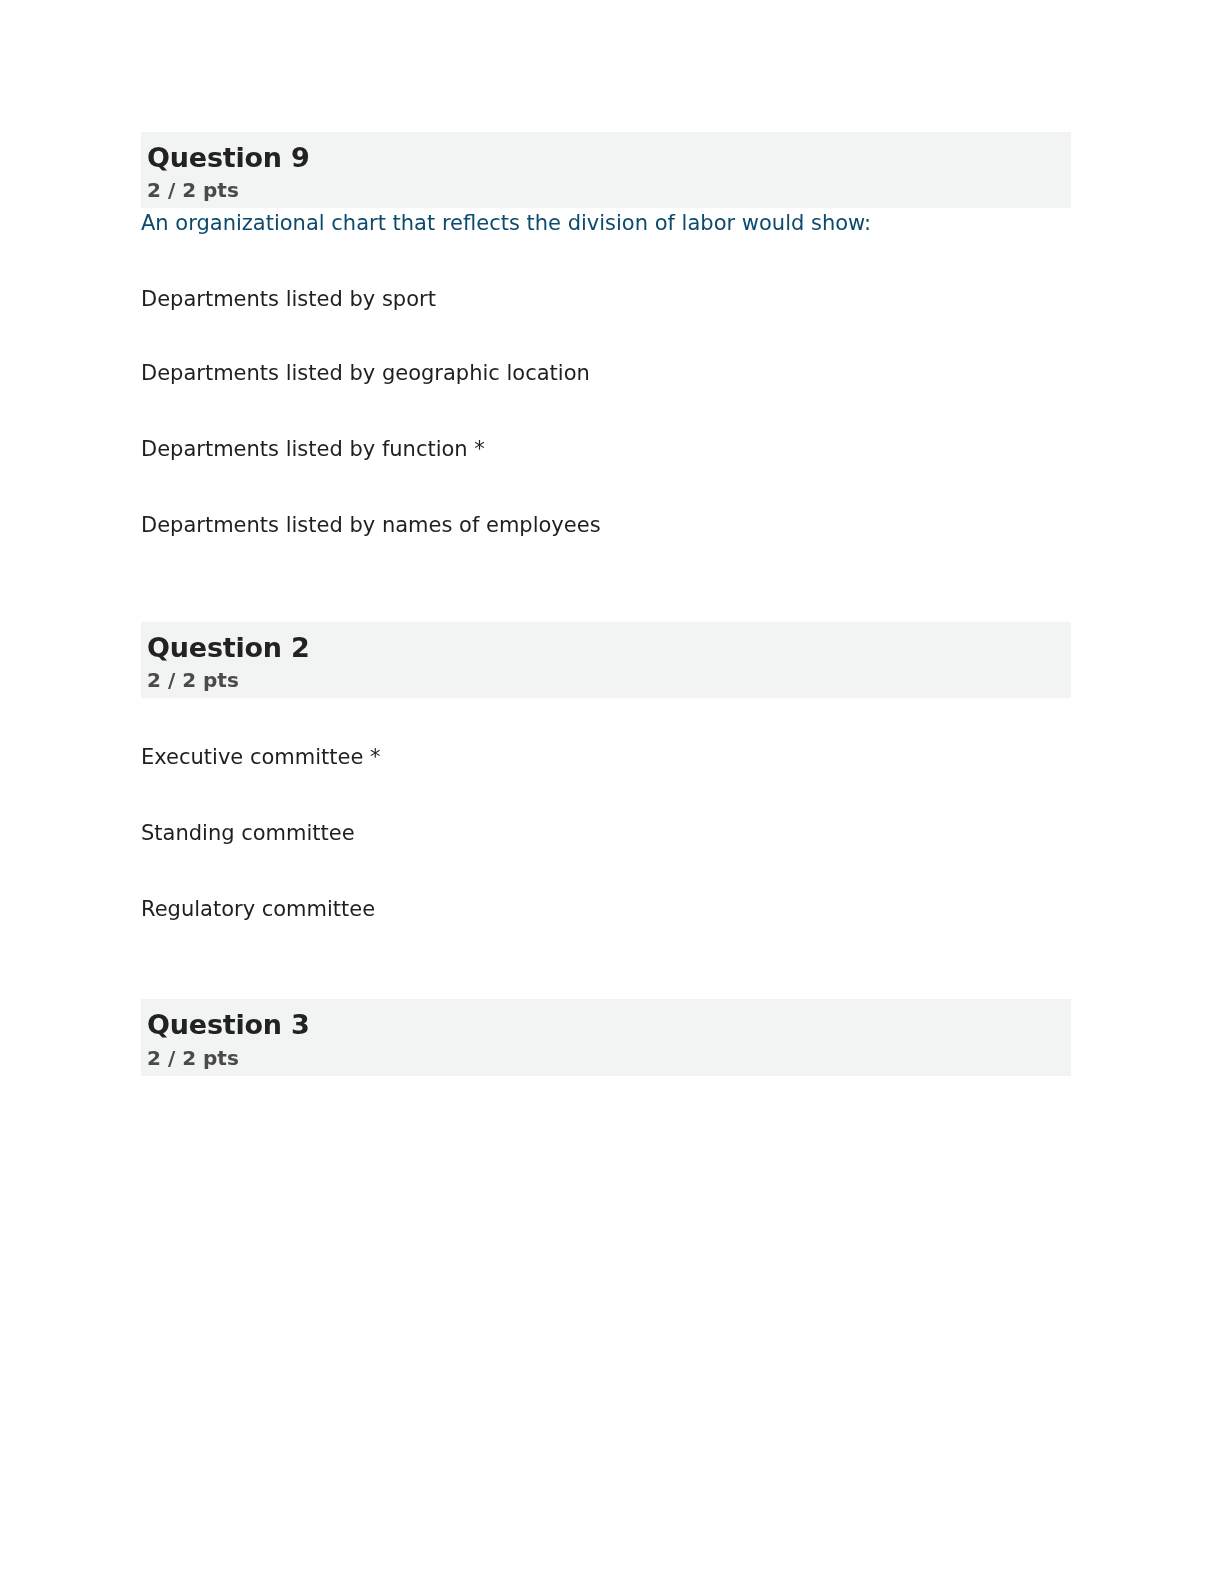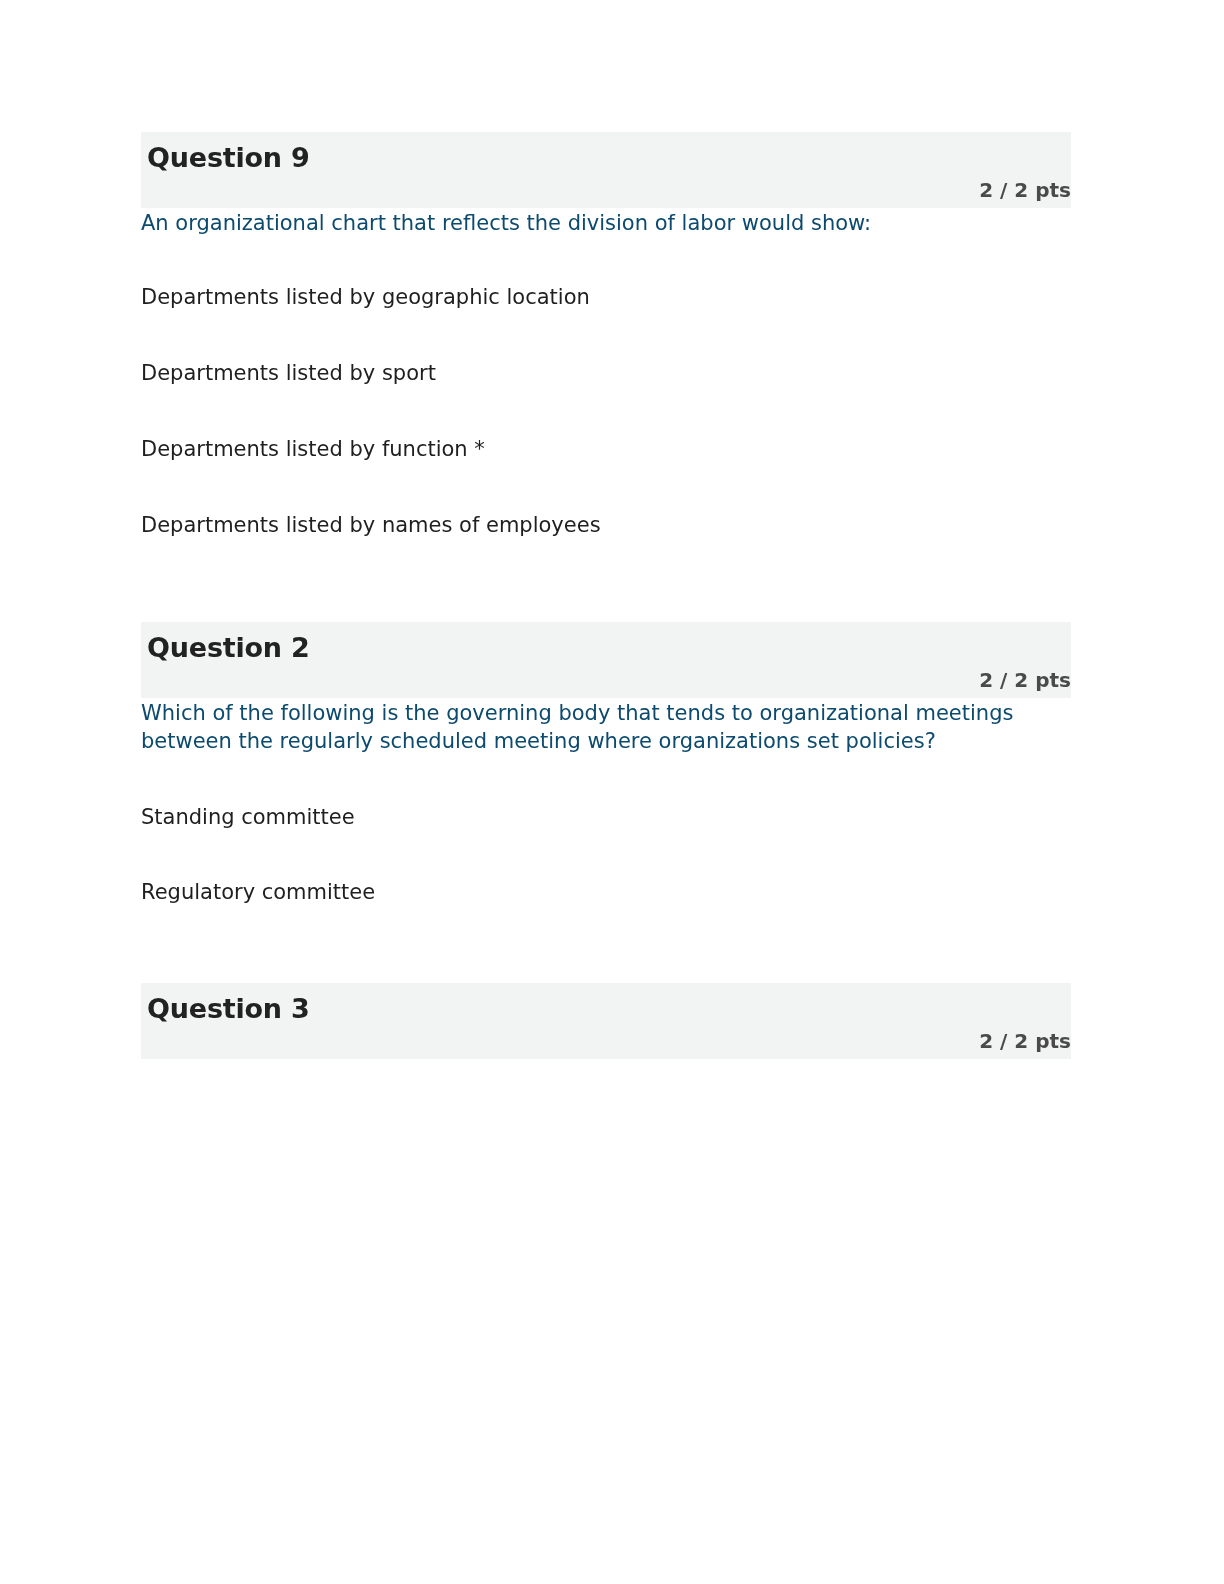--- a/index.html
+++ b/index.html
@@ -36,21 +36,20 @@
     line-height: 1.15;
     color: #222222;
     letter-spacing: -0.2px;
   }
   .q-points {
     font-size: 20px;
     font-weight: bold;
     color: #4a4a4a;
     margin-top: 6px;
     line-height: 1.15;
-    text-align: right;
   }
   .q-text {
     font-size: 21px;
     line-height: 1.33;
     color: #0c4a6e;
     margin-top: 2px;
     width: 920px;
   }
   .answers {
     margin-top: 0;
@@ -76,36 +75,36 @@
 
 <div class="page">
 
   <div class="question-block">
     <div class="q-header">
       <div class="q-title">Question 9</div>
       <div class="q-points">2 / 2 pts</div>
     </div>
     <div class="q-text">An organizational chart that reflects the division of labor would show:</div>
     <div class="answers">
+      <div class="answer">Departments listed by sport</div>
       <div class="answer first">Departments listed by geographic location</div>
-      <div class="answer">Departments listed by sport</div>
       <div class="answer">Departments listed by function *</div>
       <div class="answer">Departments listed by names of employees</div>
     </div>
   </div>
 
   <div class="gap-after-block"></div>
 
   <div class="question-block">
     <div class="q-header">
       <div class="q-title">Question 2</div>
       <div class="q-points">2 / 2 pts</div>
     </div>
-    <div class="q-text">Which of the following is the governing body that tends to organizational meetings between the regularly scheduled meeting where organizations set policies?</div>
     <div class="answers">
+      <div class="answer first">Executive committee *</div>
       <div class="answer">Standing committee</div>
       <div class="answer">Regulatory committee</div>
     </div>
   </div>
 
   <div class="gap-after-block short"></div>
 
   <div class="question-block">
     <div class="q-header">
       <div class="q-title">Question 3</div>

